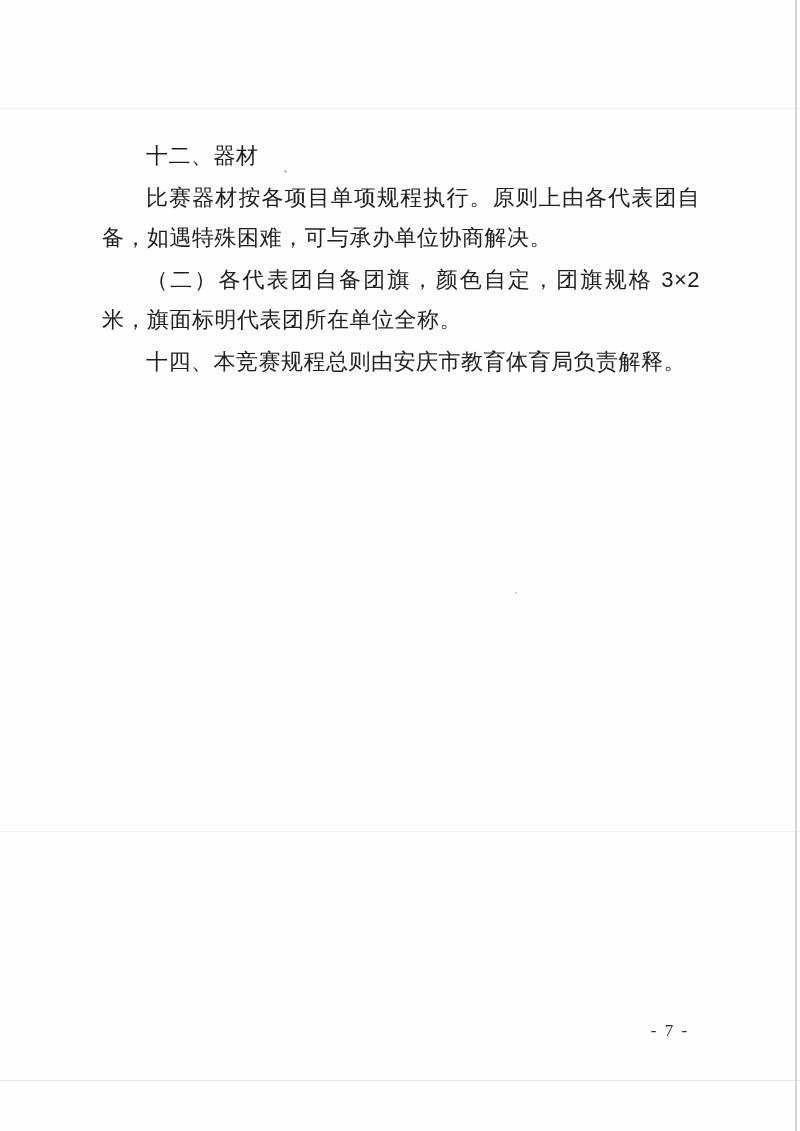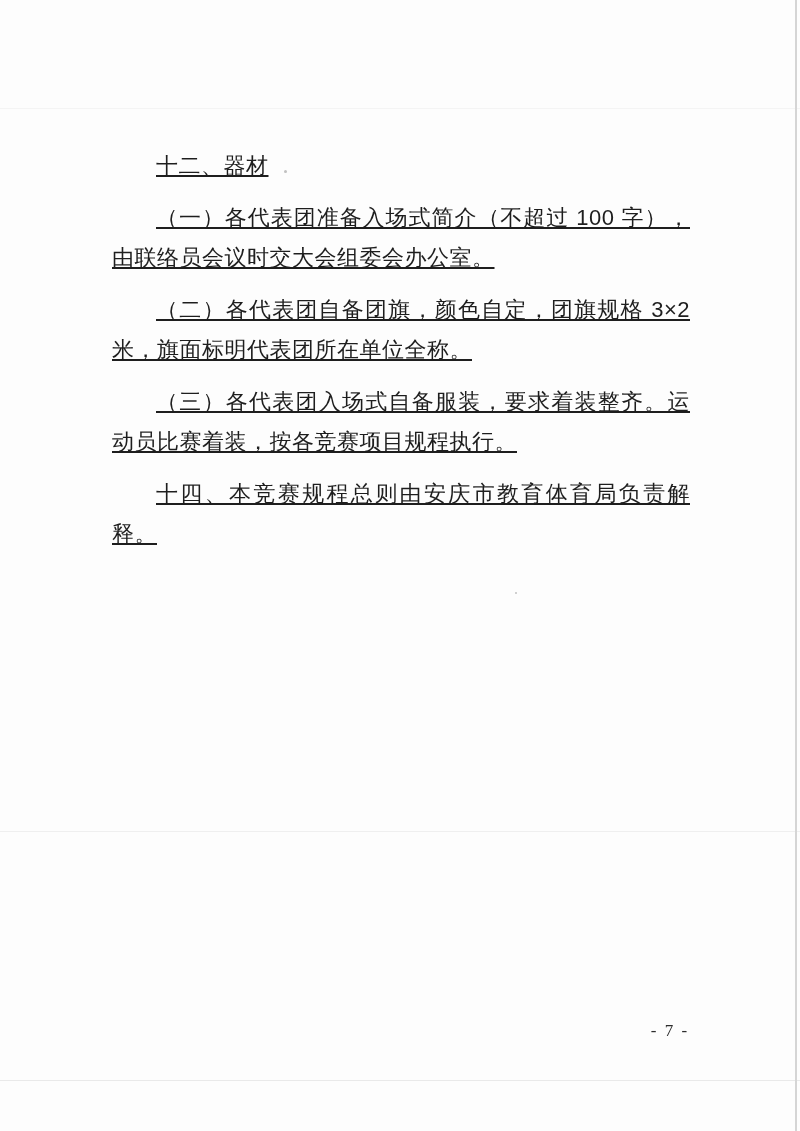--- a/index.html
+++ b/index.html
@@ -21,24 +21,23 @@
     left: 100px;
     top: 134px;
     width: 602px;
     font-size: 22px;
     line-height: 40px;
     color: #1e1e1e;
     text-align: justify;
     letter-spacing: 0.5px;
   }
   .doc-body p {
-    margin: 12px;
+    margin: 2px;
     padding: 0;
     text-indent: 2em;
-    text-decoration: underline;
   }
   
   .page-number {
     position: absolute;
     left: 629px;
     top: 1021px;
     width: 82px;
     text-align: center;
     font-family: "Liberation Serif", serif;
     font-size: 17px;
@@ -72,23 +71,22 @@
   .scan-speck.speck-1 { left: 284px; top: 170px; width: 3px; height: 3px; }
   .scan-speck.speck-2 { left: 515px; top: 592px; width: 2px; height: 2px; }
 </style>
 </head>
 <body>
 
 <div class="page">
 
   <div class="doc-body">
     <p>十二、器材</p>
-    <p>（一）各代表团准备入场式简介（不超过 100 字），由联络员会议时交大会组委会办公室。</p>
+    <p>比赛器材按各项目单项规程执行。原则上由各代表团自备，如遇特殊困难，可与承办单位协商解决。</p>
     <p>（二）各代表团自备团旗，颜色自定，团旗规格 3×2 米，旗面标明代表团所在单位全称。</p>
-    <p>（三）各代表团入场式自备服装，要求着装整齐。运动员比赛着装，按各竞赛项目规程执行。</p>
     <p>十四、本竞赛规程总则由安庆市教育体育局负责解释。</p>
   </div>
 
   <div class="scan-hline fold-top"></div>
   <div class="scan-hline fold-middle"></div>
   <div class="scan-hline fold-bottom"></div>
   <div class="scan-vline"></div>
 
   <div class="scan-speck speck-1"></div>
   <div class="scan-speck speck-2"></div>

